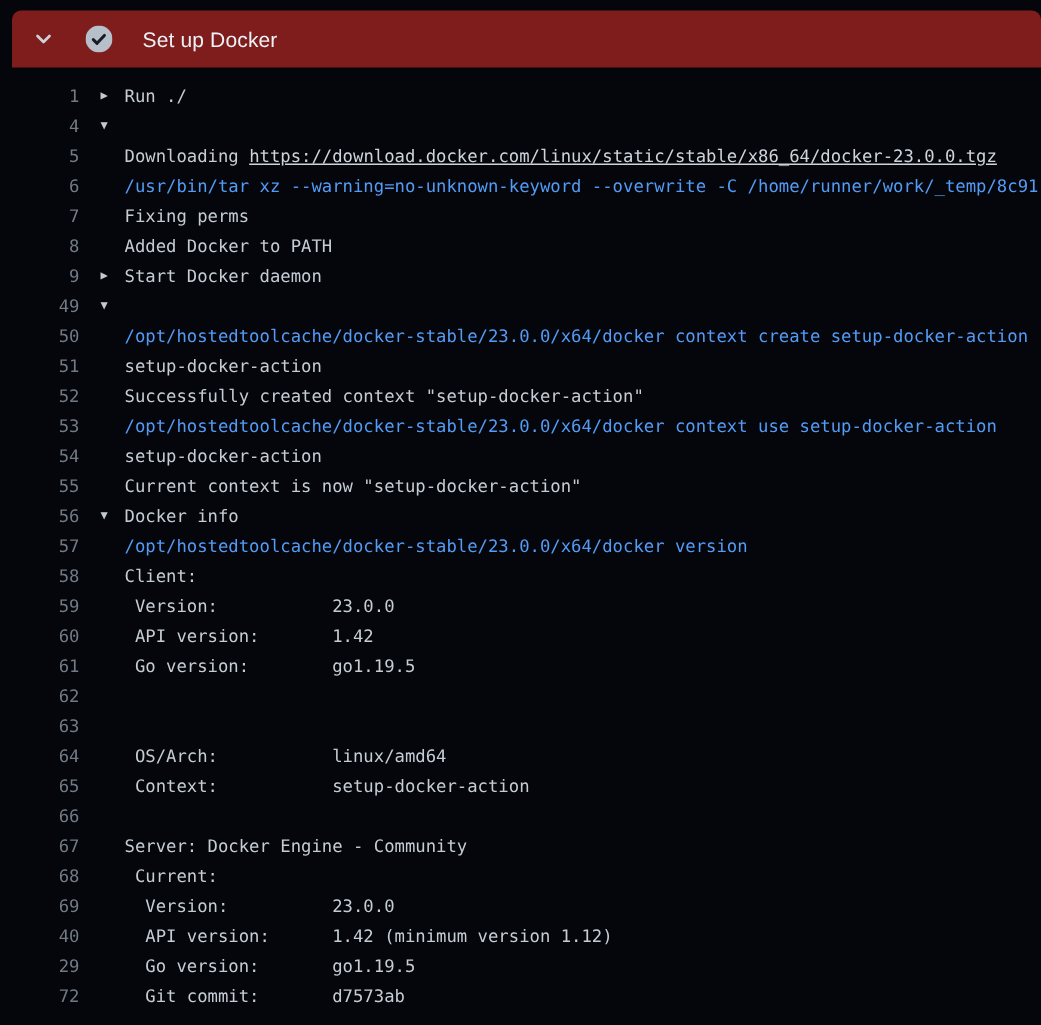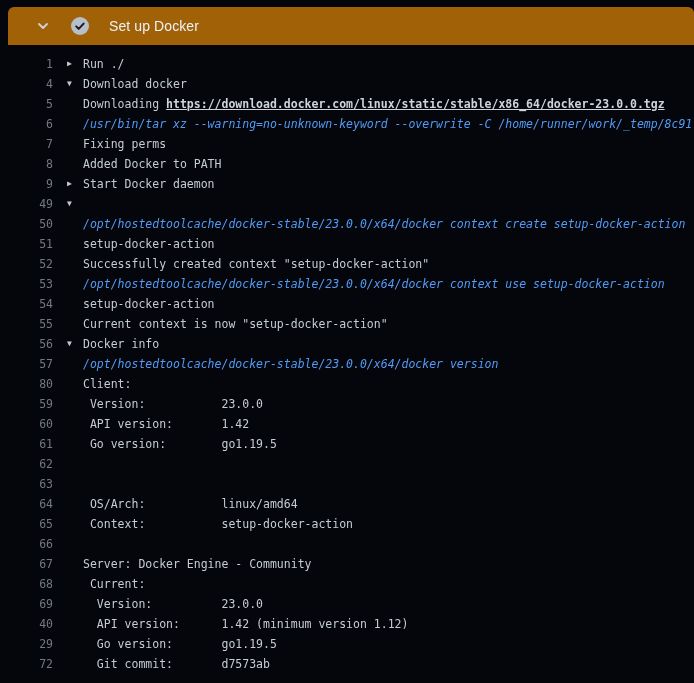--- a/index.html
+++ b/index.html
@@ -2,26 +2,26 @@
 <html><head>
 <meta charset="utf-8">
 <style>
   * { margin:0; padding:0; box-sizing:border-box; }
   html,body { width:694px; height:683px; overflow:hidden; background:#04060b; }
   body { font-family:"Liberation Sans", sans-serif; }
 
   .step-header {
     margin:7px 0 0 8px;
     height:38px;
-    background:#a16207;
+    background:#7f1d1d;
     border-radius:6px 6px 0 0;
     display:flex;
     align-items:center;
     gap:20px;
-    padding:0 27px;
+    padding:0 13px;
     cursor:pointer;
   }
   .step-header .title {
     color:#ecf2f8;
     font-size:14px;
     font-weight:400;
     letter-spacing:.1px;
   }
   .chev { display:flex; align-items:center; justify-content:center; width:16px; height:16px; }
   .statusic { display:flex; align-items:center; justify-content:center; width:18px; height:18px; }
@@ -47,22 +47,22 @@
     cursor:pointer;
   }
   .arrow {
     flex:0 0 30px;
     padding-left:14px;
     font-size:8px;
     color:#c3cad2;
     display:inline-block;
   }
   .text { color:#c5ccd4; }
-  .text.cmd { color:#539bf5;font-style:italic; }
-  .link { color:#cdd4dc; text-decoration:underline; cursor:pointer;font-weight:bold; }
+  .text.cmd { color:#539bf5; }
+  .link { color:#cdd4dc; text-decoration:underline; cursor:pointer; }
 </style>
 </head>
 <body>
 
 <div class="step-header">
   <span class="chev">
     <svg width="16" height="16" viewBox="0 0 16 16">
       <path d="M4 6 L8 10 L12 6" fill="none" stroke="#ccd3db" stroke-width="1.8" stroke-linecap="round" stroke-linejoin="round"></path>
     </svg>
   </span>
@@ -70,36 +70,36 @@
     <svg width="18" height="18" viewBox="0 0 18 18">
       <circle cx="9" cy="9" r="9" fill="#b7bfca"></circle>
       <path d="M5.2 9.4 L7.7 11.9 L12.6 6.6" fill="none" stroke="#171c24" stroke-width="2" stroke-linecap="round" stroke-linejoin="round"></path>
     </svg>
   </span>
   <span class="title">Set up Docker</span>
 </div>
 
 <div class="log">
     <div class="row group"><span class="num">1</span><span class="arrow">▶</span><span class="text">Run ./</span></div>
-    <div class="row group"><span class="num">4</span><span class="arrow">▼</span><span class="text">Download docker</span></div>
+    <div class="row group"><span class="num">4</span><span class="arrow">▼</span></div>
     <div class="row"><span class="num">5</span><span class="arrow"></span><span class="text"><span>Downloading </span><span class="link">https://download.docker.com/linux/static/stable/x86_64/docker-23.0.0.tgz</span></span></div>
     <div class="row"><span class="num">6</span><span class="arrow"></span><span class="text cmd">/usr/bin/tar xz --warning=no-unknown-keyword --overwrite -C /home/runner/work/_temp/8c91</span></div>
     <div class="row"><span class="num">7</span><span class="arrow"></span><span class="text">Fixing perms</span></div>
     <div class="row"><span class="num">8</span><span class="arrow"></span><span class="text">Added Docker to PATH</span></div>
     <div class="row group"><span class="num">9</span><span class="arrow">▶</span><span class="text">Start Docker daemon</span></div>
     <div class="row group"><span class="num">49</span><span class="arrow">▼</span></div>
     <div class="row"><span class="num">50</span><span class="arrow"></span><span class="text cmd">/opt/hostedtoolcache/docker-stable/23.0.0/x64/docker context create setup-docker-action</span></div>
     <div class="row"><span class="num">51</span><span class="arrow"></span><span class="text">setup-docker-action</span></div>
     <div class="row"><span class="num">52</span><span class="arrow"></span><span class="text">Successfully created context "setup-docker-action"</span></div>
     <div class="row"><span class="num">53</span><span class="arrow"></span><span class="text cmd">/opt/hostedtoolcache/docker-stable/23.0.0/x64/docker context use setup-docker-action</span></div>
     <div class="row"><span class="num">54</span><span class="arrow"></span><span class="text">setup-docker-action</span></div>
     <div class="row"><span class="num">55</span><span class="arrow"></span><span class="text">Current context is now "setup-docker-action"</span></div>
     <div class="row group"><span class="num">56</span><span class="arrow">▼</span><span class="text">Docker info</span></div>
     <div class="row"><span class="num">57</span><span class="arrow"></span><span class="text cmd">/opt/hostedtoolcache/docker-stable/23.0.0/x64/docker version</span></div>
-    <div class="row"><span class="num">80</span><span class="arrow"></span><span class="text">Client:</span></div>
+    <div class="row"><span class="num">58</span><span class="arrow"></span><span class="text">Client:</span></div>
     <div class="row"><span class="num">59</span><span class="arrow"></span><span class="text"> Version:           23.0.0</span></div>
     <div class="row"><span class="num">60</span><span class="arrow"></span><span class="text"> API version:       1.42</span></div>
     <div class="row"><span class="num">61</span><span class="arrow"></span><span class="text"> Go version:        go1.19.5</span></div>
     <div class="row"><span class="num">62</span><span class="arrow"></span></div>
     <div class="row"><span class="num">63</span><span class="arrow"></span></div>
     <div class="row"><span class="num">64</span><span class="arrow"></span><span class="text"> OS/Arch:           linux/amd64</span></div>
     <div class="row"><span class="num">65</span><span class="arrow"></span><span class="text"> Context:           setup-docker-action</span></div>
     <div class="row"><span class="num">66</span><span class="arrow"></span><span class="text"></span></div>
     <div class="row"><span class="num">67</span><span class="arrow"></span><span class="text">Server: Docker Engine - Community</span></div>
     <div class="row"><span class="num">68</span><span class="arrow"></span><span class="text"> Current:</span></div>

